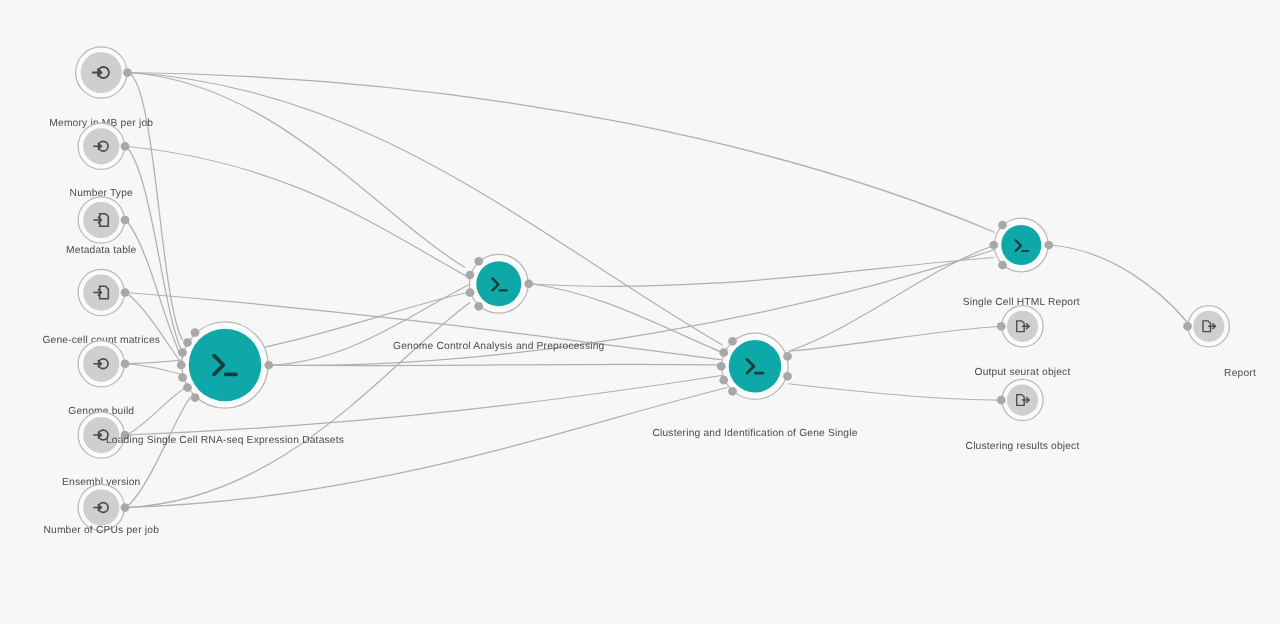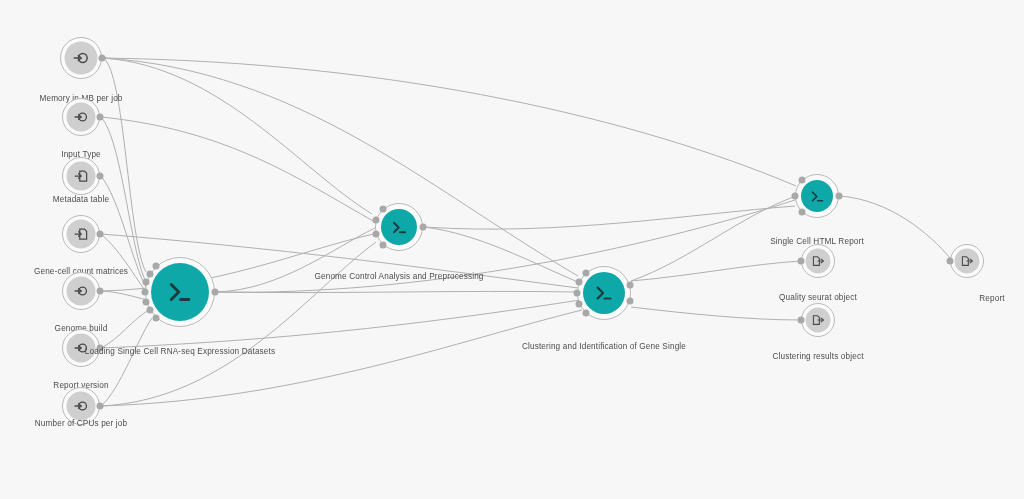--- a/index.html
+++ b/index.html
@@ -123,21 +123,21 @@
         <div class="ring" style="width: 38px; height: 38px;"></div>
         <div class="disc" style="width: 29px; height: 29px;">
           <svg width="15" height="15" viewBox="0 0 24 24">
             <circle cx="14.5" cy="12" r="6.2" fill="none" stroke="#4a4a4a" stroke-width="2.1"></circle>
             <path d="M2.5 12 H12" fill="none" stroke="#4a4a4a" stroke-width="2.1" stroke-linecap="round"></path>
             <path d="M8.2 8.4 L12.2 12 L8.2 15.6" fill="none" stroke="#4a4a4a" stroke-width="2.1" stroke-linecap="round" stroke-linejoin="round"></path>
           </svg>
         </div>
         <div class="port" style="left: 48px; top: 29px;"></div>
       </div>
-      <div class="node-label" style="left: 81px; top: 150px;">Input Type</div>
+      <div class="node-label" style="left: 81px; top: 150px;">Number Type</div>
       <div class="node io" style="left: 81px; top: 176px; width: 58px; height: 58px;">
         <div class="ring" style="width: 38px; height: 38px;"></div>
         <div class="disc" style="width: 29px; height: 29px;">
           <svg width="15" height="15" viewBox="0 0 24 24">
             <path d="M10 4 H17.5 L21 7.5 V20 H10 Z" fill="none" stroke="#4a4a4a" stroke-width="2"></path>
             <path d="M2.5 12 H12" fill="none" stroke="#4a4a4a" stroke-width="2" stroke-linecap="round"></path>
             <path d="M8.2 8.4 L12.2 12 L8.2 15.6" fill="none" stroke="#4a4a4a" stroke-width="2" stroke-linecap="round" stroke-linejoin="round"></path>
           </svg>
         </div>
         <div class="port" style="left: 48px; top: 29px;"></div>
@@ -171,21 +171,21 @@
         <div class="ring" style="width: 38px; height: 38px;"></div>
         <div class="disc" style="width: 29px; height: 29px;">
           <svg width="15" height="15" viewBox="0 0 24 24">
             <circle cx="14.5" cy="12" r="6.2" fill="none" stroke="#4a4a4a" stroke-width="2.1"></circle>
             <path d="M2.5 12 H12" fill="none" stroke="#4a4a4a" stroke-width="2.1" stroke-linecap="round"></path>
             <path d="M8.2 8.4 L12.2 12 L8.2 15.6" fill="none" stroke="#4a4a4a" stroke-width="2.1" stroke-linecap="round" stroke-linejoin="round"></path>
           </svg>
         </div>
         <div class="port" style="left: 48px; top: 29px;"></div>
       </div>
-      <div class="node-label" style="left: 81px; top: 381px;">Report version</div>
+      <div class="node-label" style="left: 81px; top: 381px;">Ensembl version</div>
       <div class="node io" style="left: 81px; top: 406px; width: 58px; height: 58px;">
         <div class="ring" style="width: 38px; height: 38px;"></div>
         <div class="disc" style="width: 29px; height: 29px;">
           <svg width="15" height="15" viewBox="0 0 24 24">
             <circle cx="14.5" cy="12" r="6.2" fill="none" stroke="#4a4a4a" stroke-width="2.1"></circle>
             <path d="M2.5 12 H12" fill="none" stroke="#4a4a4a" stroke-width="2.1" stroke-linecap="round"></path>
             <path d="M8.2 8.4 L12.2 12 L8.2 15.6" fill="none" stroke="#4a4a4a" stroke-width="2.1" stroke-linecap="round" stroke-linejoin="round"></path>
           </svg>
         </div>
         <div class="port" style="left: 48px; top: 29px;"></div>
@@ -259,21 +259,21 @@
         <div class="ring" style="width: 34px; height: 34px;"></div>
         <div class="disc" style="width: 25px; height: 25px;">
           <svg width="13" height="13" viewBox="0 0 24 24">
             <path d="M3.5 4 H11 L14.5 7.5 V20 H3.5 Z" fill="none" stroke="#4a4a4a" stroke-width="2"></path>
             <path d="M12 12 H21.5" fill="none" stroke="#4a4a4a" stroke-width="2" stroke-linecap="round"></path>
             <path d="M17.8 8.4 L21.8 12 L17.8 15.6" fill="none" stroke="#4a4a4a" stroke-width="2" stroke-linecap="round" stroke-linejoin="round"></path>
           </svg>
         </div>
         <div class="port" style="left: 10px; top: 27px;"></div>
       </div>
-      <div class="node-label" style="left: 818px; top: 293px;">Quality seurat object</div>
+      <div class="node-label" style="left: 818px; top: 293px;">Output seurat object</div>
       <div class="node io" style="left: 818px; top: 320px; width: 54px; height: 54px;">
         <div class="ring" style="width: 34px; height: 34px;"></div>
         <div class="disc" style="width: 25px; height: 25px;">
           <svg width="13" height="13" viewBox="0 0 24 24">
             <path d="M3.5 4 H11 L14.5 7.5 V20 H3.5 Z" fill="none" stroke="#4a4a4a" stroke-width="2"></path>
             <path d="M12 12 H21.5" fill="none" stroke="#4a4a4a" stroke-width="2" stroke-linecap="round"></path>
             <path d="M17.8 8.4 L21.8 12 L17.8 15.6" fill="none" stroke="#4a4a4a" stroke-width="2" stroke-linecap="round" stroke-linejoin="round"></path>
           </svg>
         </div>
         <div class="port" style="left: 10px; top: 27px;"></div>

